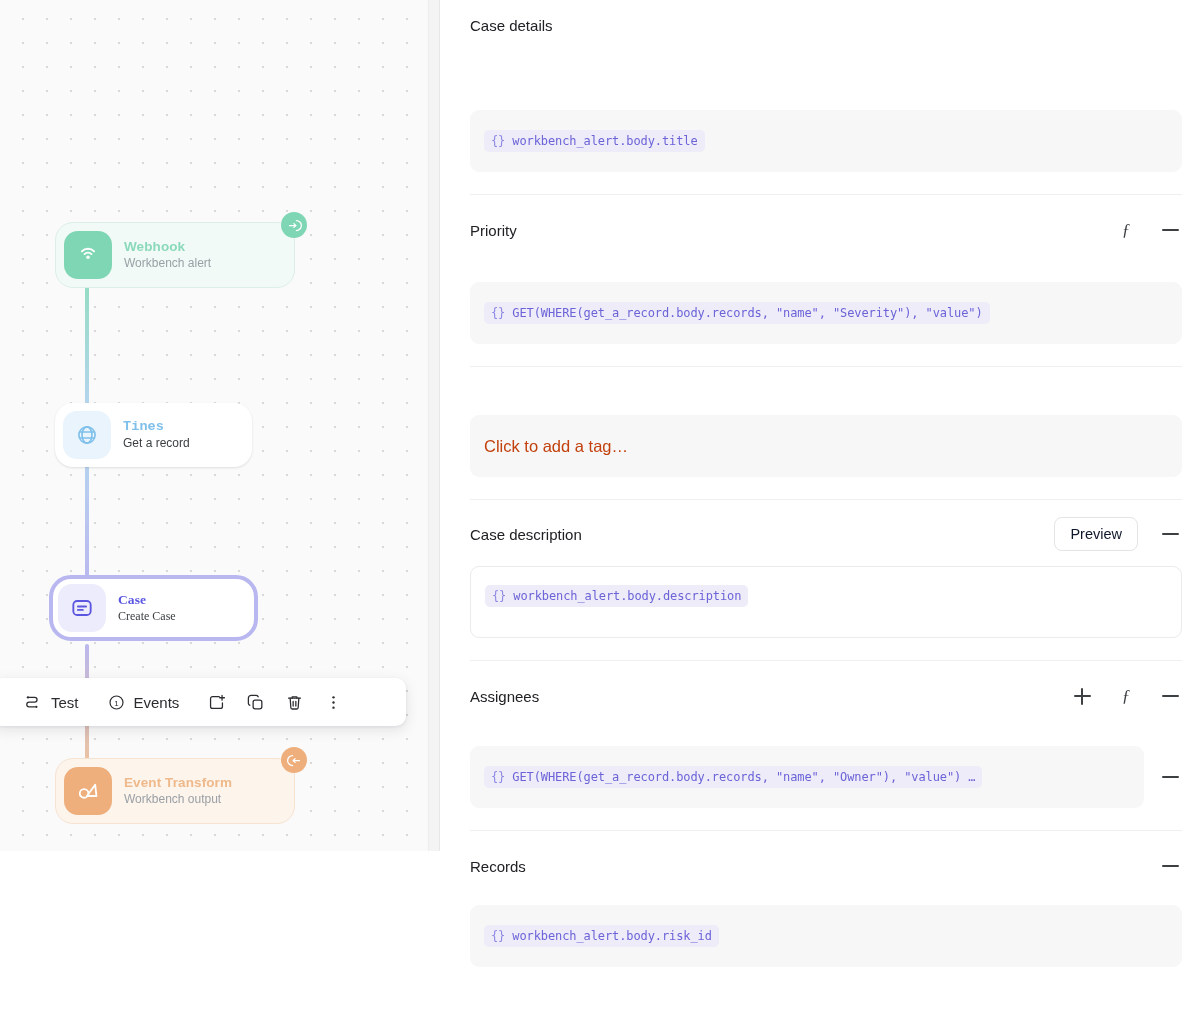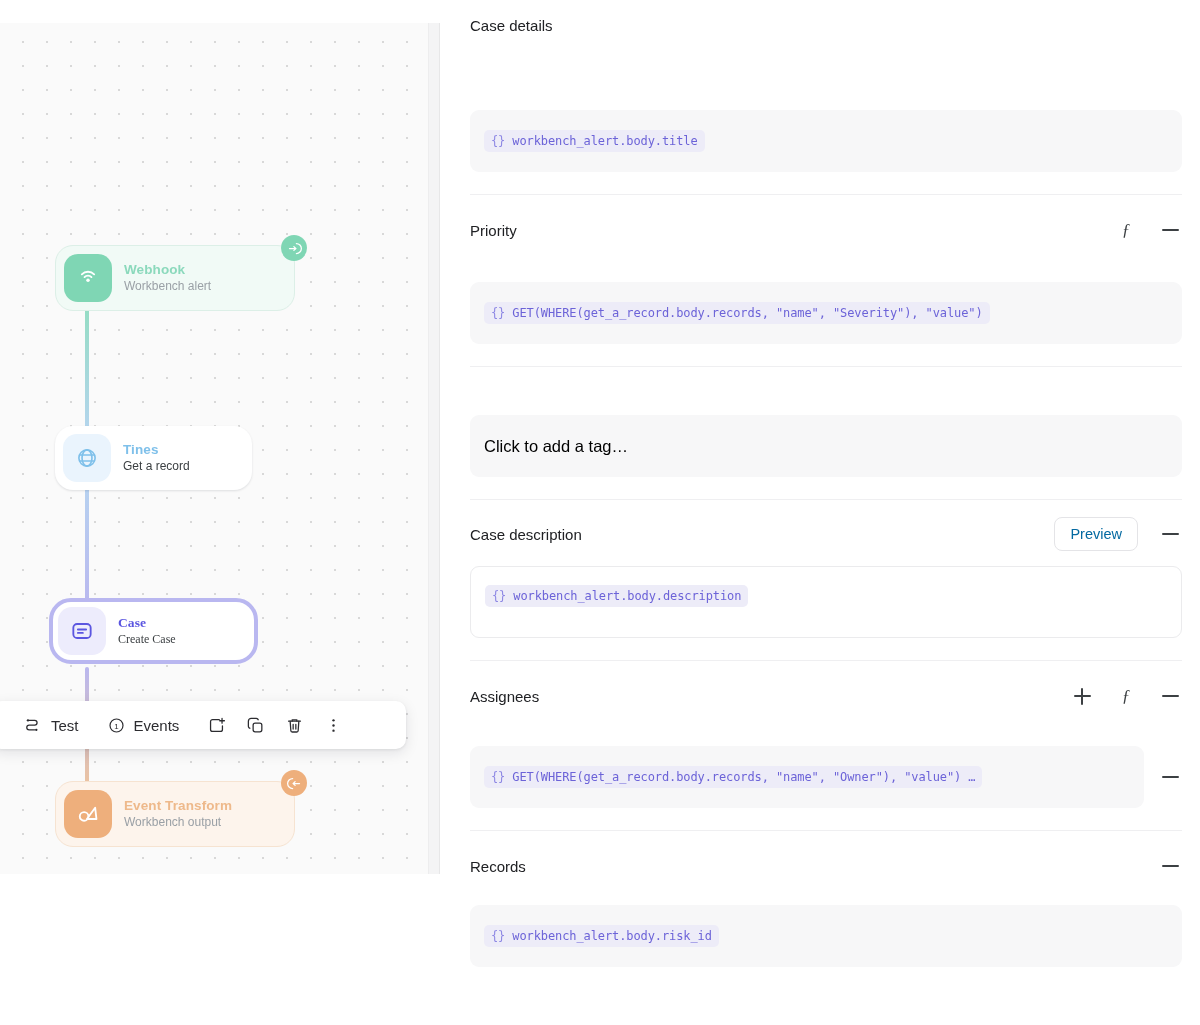--- a/index.html
+++ b/index.html
@@ -14,21 +14,20 @@
   
   .canvas {
     position: relative;
     width: 440px; height: 851px;
     background-color: #fafafa;
     background-image: radial-gradient(circle, #d8d8d8 1px, transparent 1.1px);
     background-size: 24px 24px;
     background-position: 11px 7px;
     overflow: hidden;
     flex: 0 0 440px;
-    margin-top: 23px;
   }
   .canvas-gutter {
     position: absolute; top: 0; right: 0;
     width: 12px; height: 100%;
     background: #f4f4f5;
     border-left: 1px solid #ededee;
     border-right: 1px solid #e7e7e8;
   }
 
   
@@ -65,21 +64,21 @@
     display: flex; align-items: center; justify-content: center;
   }
   .ic-green  { background: #7fd6b4; }
   .ic-blue   { background: #eaf4fd; }
   .ic-case   { background: #edecfc; }
   .ic-orange { background: #eeaf7c; }
 
   .node-text { display: flex; flex-direction: column; line-height: 1.15; min-width: 0; }
   .node-kind { font-size: 13.5px; font-weight: 600; letter-spacing: .1px; }
   .kind-green  { color: #8bd9bc; }
-  .kind-blue   { color: #7fc0ea; }
+  .kind-blue   { color: #7fc0ea; font-family: Liberation Mono, monospace; }
   .kind-case   { color: #5b56e0; }
   .kind-orange { color: #eeb98b; }
   .node-title { font-size: 12px; margin-top: 2px; white-space: nowrap; }
   .title-dim   { color: #9aa0a6; }
   .title-dark  { color: #3c4043; }
 
   
   .badge {
     position: absolute;
     width: 26px; height: 26px; border-radius: 50%;
@@ -137,42 +136,42 @@
   .plus-h { position: absolute; width: 17px; height: 1.6px; background: #3c4043; border-radius: 1px; }
   .plus-v { position: absolute; width: 1.6px; height: 17px; background: #3c4043; border-radius: 1px; }
   .plus-wrap { position: relative; width: 24px; height: 24px; display:flex; align-items:center; justify-content:center; }
 
   .preview-btn {
     border: 1px solid #e4e4e7;
     background: #ffffff;
     border-radius: 8px;
     padding: 8px 15px;
     font-size: 14.5px;
-    color: #0369a1;
+    color: #0f172a;
     cursor: pointer;
     font-family: "Liberation Sans", sans-serif;
   }
 
   .field {
     background: #f7f7f8;
     border-radius: 9px;
     padding: 14px;
     display: flex; align-items: center;
     cursor: text;
   }
   .field-tall { min-height: 62px; }
   .field-outline {
     background: #ffffff;
     border: 1px solid #ebebed;
     border-radius: 9px;
     padding: 18px 14px;
     min-height: 72px;
     display: flex; align-items: flex-start;
   }
-  .placeholder { color: #000000; font-size: 16.5px; }
+  .placeholder { color: #c2410c; font-size: 16.5px; }
 
   .pill {
     display: inline-block;
     background: #edecf8;
     color: #6c63d8;
     border-radius: 5px;
     padding: 3px 7px;
     font-family: "DejaVu Sans Mono", monospace;
     font-size: 12px;
     letter-spacing: -.1px;

